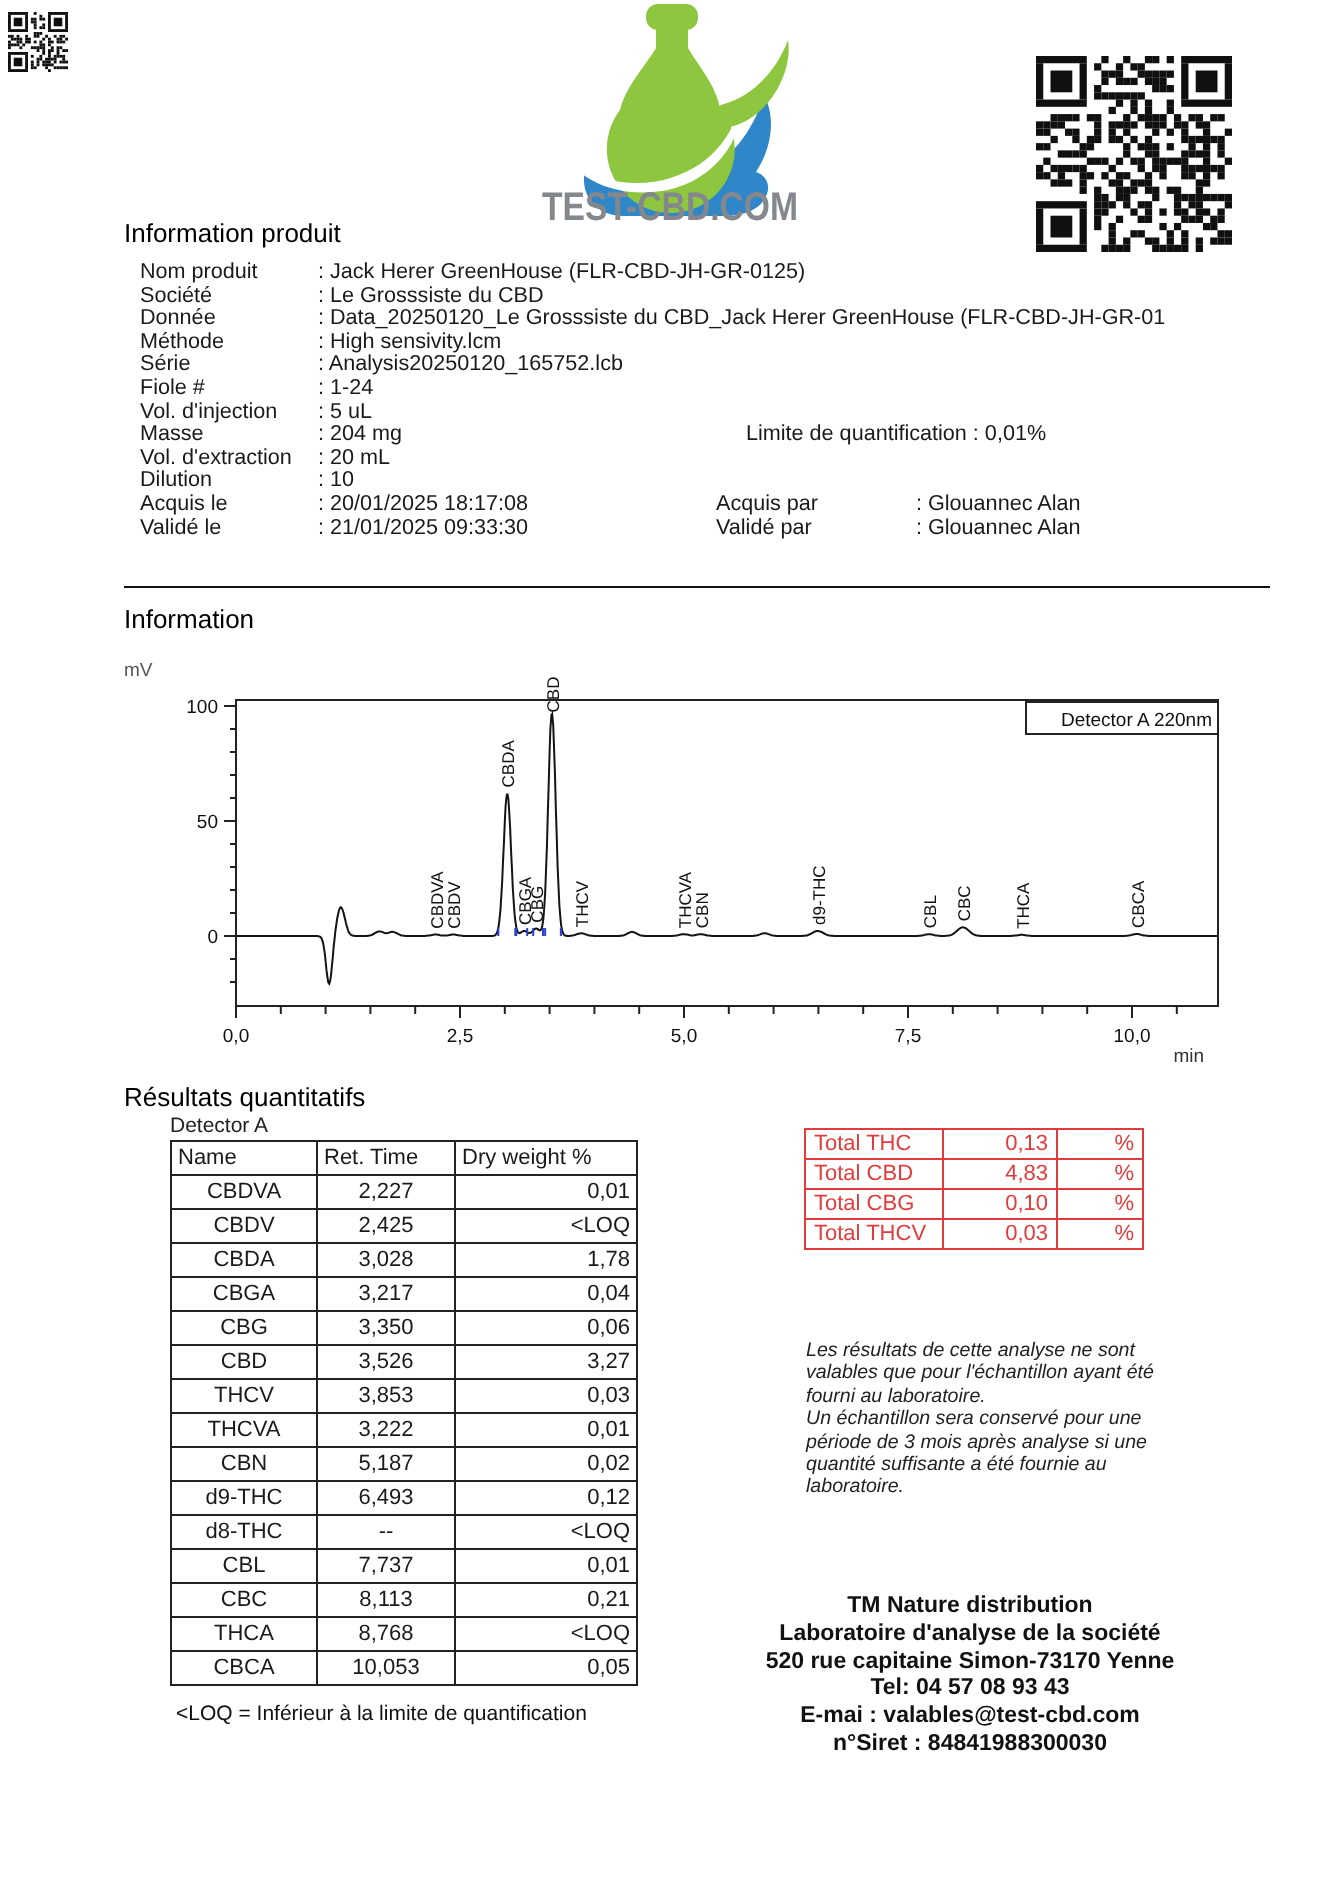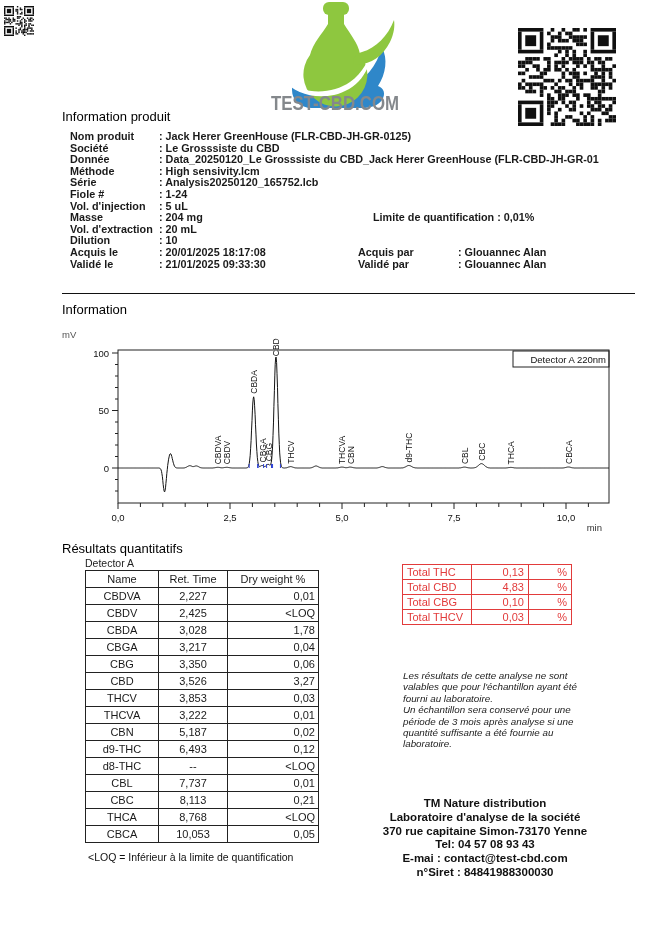--- a/index.html
+++ b/index.html
@@ -2,40 +2,40 @@
 <html><head>
 <meta charset="utf-8">
 <style>
   html,body{margin:0;padding:0;background:#ffffff;}
   .page{position:relative;width:668px;height:952px;background:#fff;overflow:hidden;
         font-family:"Liberation Sans", sans-serif;color:#1a1a1a;padding-left:20px;}
   .abs{position:absolute;}
   .sec-title{font-weight:normal;font-size:13px;color:#000000;}
   .hr{height:1px;background:#111;}
   
-  .info-rows{width:566px;font-weight:bold;}
+  .info-rows{width:566px;}
   .info-row{position:relative;height:11.6px;line-height:11.6px;font-size:10.8px;white-space:nowrap;overflow:hidden;}
   .info-label{display:inline-block;width:89px;vertical-align:top;}
   .info-rtext{position:absolute;left:303px;top:0;}
   .info-rlabel{position:absolute;left:288px;top:0;width:99px;}
   .info-rvalue{position:absolute;left:388px;top:0;}
   
   .plot-border{fill:none;stroke:#222;stroke-width:1;}
   .tick{stroke:#222;stroke-width:1;}
   .tick-label{font-size:9.5px;fill:#111;}
   .trace{fill:none;stroke:#141414;stroke-width:1;}
   .imark{stroke:#2b3fd4;stroke-width:1;}
   .peak-label{font-size:8.5px;fill:#111;}
   .det-label{font-size:9.5px;fill:#111;}
   .axis-unit{font-size:9.5px;fill:#555;}
   
   .detector-cap{font-size:10.5px;color:#222;}
   table{border-collapse:collapse;font-size:11px;}
   .results td,.results th{border:1px solid #222;height:16px;padding:0 3px;}
-  .results th{font-weight:normal;text-align:center;}
+  .results th{font-weight:normal;text-align:left;}
   .results th:nth-child(1){width:66px;}
   .results th:nth-child(2){width:62px;}
   .results th:nth-child(3){width:84px;}
   .results .c{text-align:center;}
   .results .r{text-align:right;}
   
   .totals{color:#e23b3b;}
   .totals td{border:1px solid #e23b3b;height:14px;padding:0 4px;}
   .totals td:nth-child(1){width:60px;text-align:left;}
   .totals td:nth-child(2){width:48px;text-align:right;}
@@ -794,22 +794,22 @@
     </div>
 
   <div class="abs loq" style="left:88px;top:851px">&lt;LOQ = Inférieur à la limite de quantification</div>
 
   <div class="abs lab" style="left:336px;top:797px;width:298px">
 
       <div>TM Nature distribution</div>
 
       <div>Laboratoire d'analyse de la société</div>
 
-      <div>370 rue capitaine Simon-73170 Yenne</div>
+      <div>520 rue capitaine Simon-73170 Yenne</div>
 
       <div>Tel: 04 57 08 93 43</div>
 
-      <div>E-mai : contact@test-cbd.com</div>
+      <div>E-mai : valables@test-cbd.com</div>
 
       <div>n°Siret : 84841988300030</div>
     </div>
 
 </div>
 
 </body></html>

